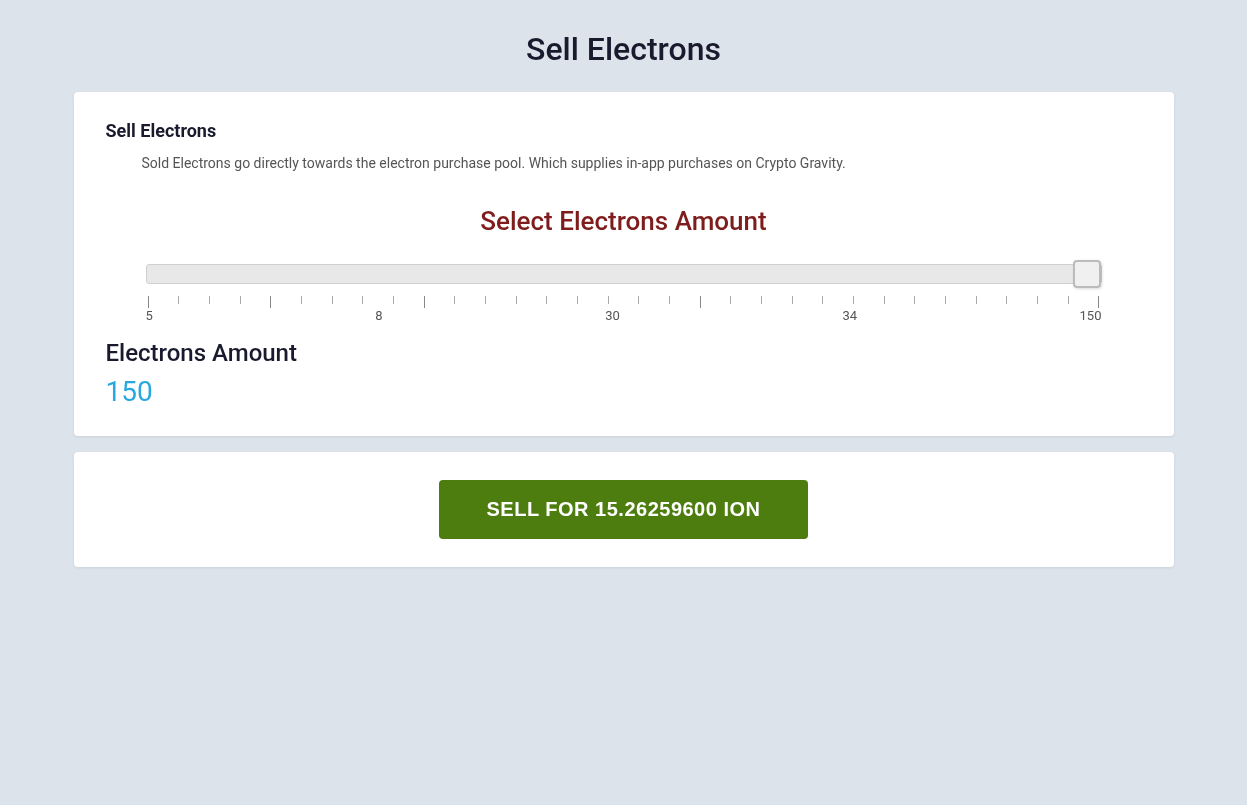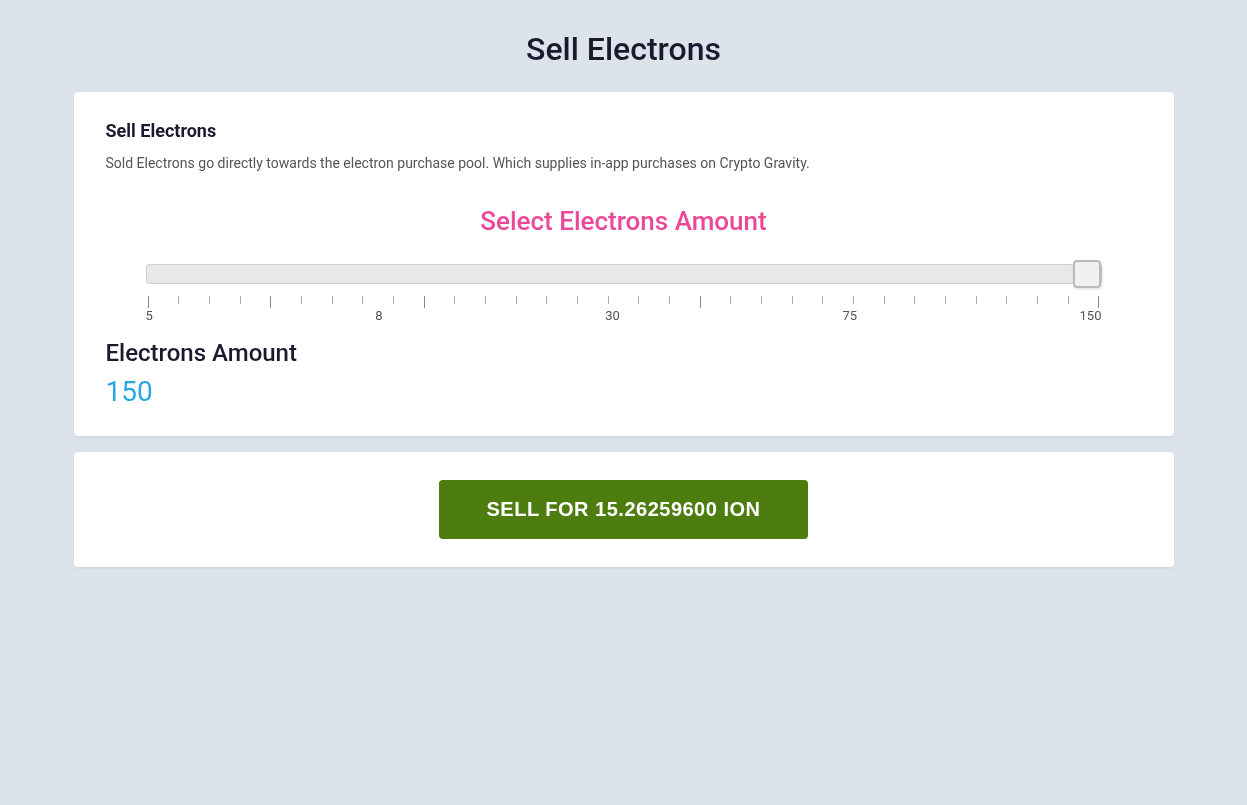--- a/index.html
+++ b/index.html
@@ -41,26 +41,27 @@
       font-weight: 700;
       color: #1a1a2e;
       margin-bottom: 12px;
     }
 
     .card-description {
       font-size: 14px;
       color: #555;
       margin-bottom: 32px;
       line-height: 1.5;
+      margin-left: 36px;
     }
 
     .select-electrons-title {
       font-size: 26px;
       font-weight: 500;
-      color: #ec4899;
+      color: #7f1d1d;
       text-align: center;
       margin-bottom: 28px;
     }
 
     .slider-container {
       width: 100%;
       padding: 0 40px;
       margin-bottom: 8px;
     }
 
@@ -228,21 +229,21 @@
       <span class="tick"></span>
       <span class="tick"></span>
       <span class="tick"></span>
       <span class="tick"></span>
       <span class="tick major"></span>
     </div>
     <div class="label-row">
       <span class="tick-label">5</span>
       <span class="tick-label">8</span>
       <span class="tick-label">30</span>
-      <span class="tick-label">75</span>
+      <span class="tick-label">34</span>
       <span class="tick-label">150</span>
     </div>
   </div>
 
   <div class="electrons-amount-section">
     <div class="electrons-amount-title">Electrons Amount</div>
     <div class="electrons-amount-value" id="electronsValue">150</div>
   </div>
 
 </div>

